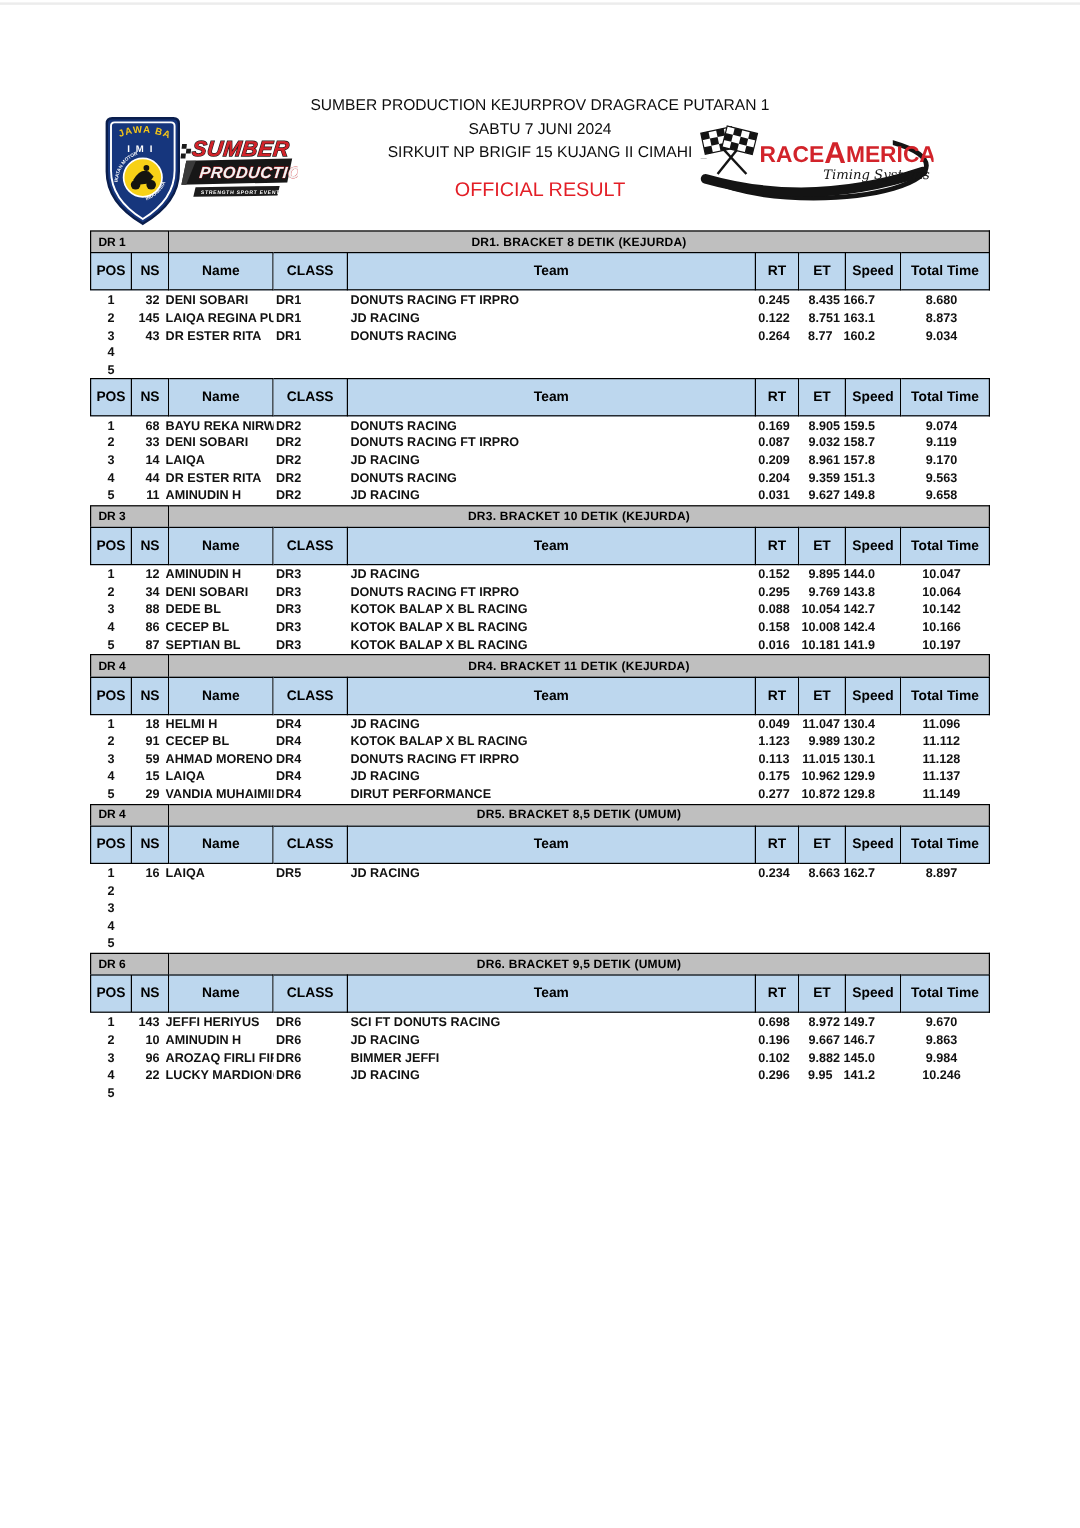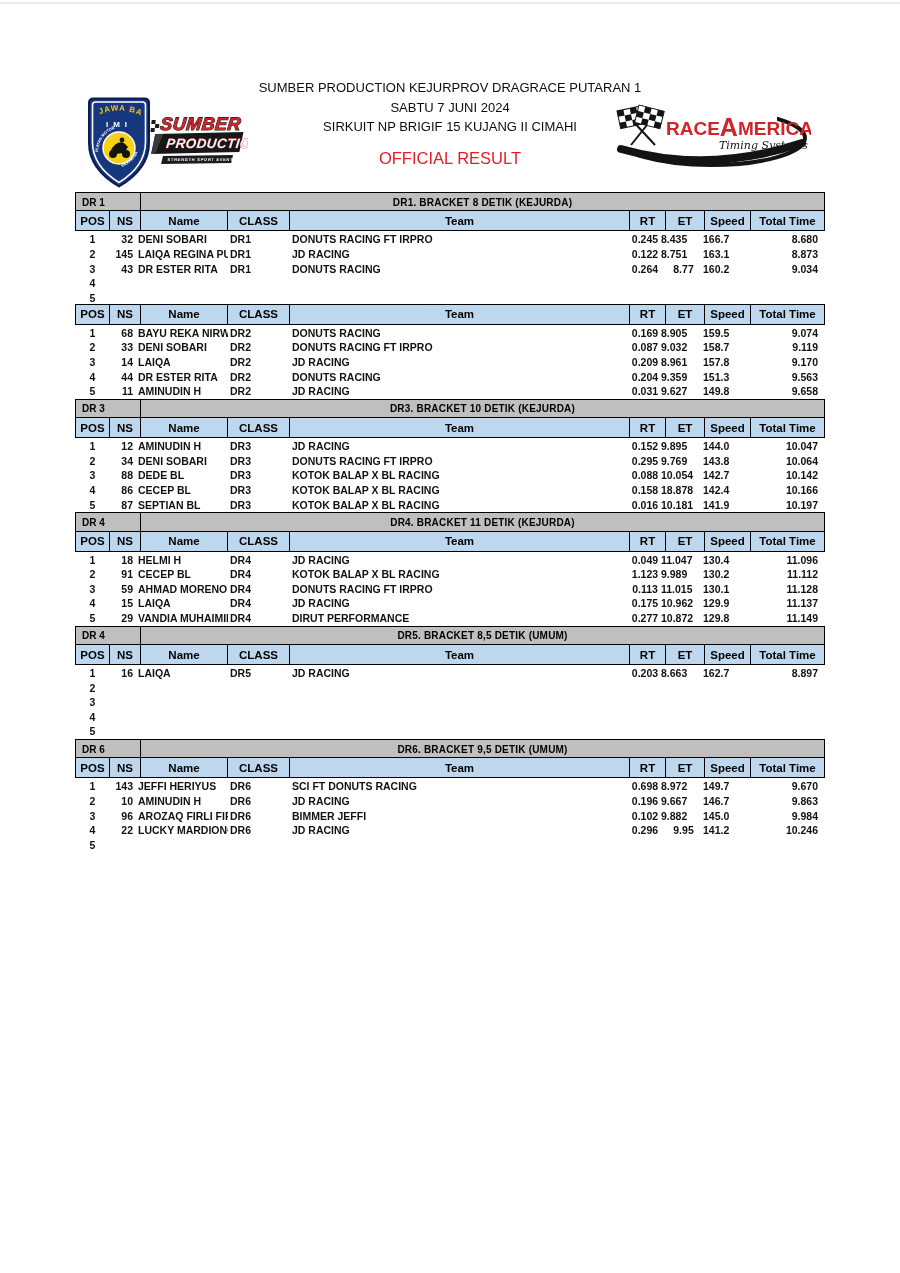--- a/index.html
+++ b/index.html
@@ -9,42 +9,42 @@
   
   .hdr-line{position:absolute;left:0;width:900px;text-align:center;font-weight:400;color:#0d0d0d}
   .hdr-1{top:80px;font-size:13px}
   .hdr-2{top:100px;font-size:13px}
   .hdr-3{top:119px;font-size:13px}
   .hdr-official{top:149px;font-size:16.5px;color:#e31e26}
 
   .logo{position:absolute}
   .logo-imi{left:86px;top:96px}
   .logo-sumber{left:146px;top:108px}
-  .logo-ra{left:609px;top:101px}
+  .logo-ra{left:576px;top:101px}
 
   
   .tables{position:absolute;left:75px;top:192px;width:750px}
   .trow{display:grid;grid-template-columns:66px 684px;height:20px}
   .tcell{background:#bfbfbf;border:1.6px solid #000;box-sizing:border-box;font-weight:700;font-size:10px;color:#000;display:flex;align-items:center}
   .tcell.lbl{padding-left:6px}
   .tcell.ttl{justify-content:center;border-left:none;letter-spacing:.2px}
-  .hrow{display:grid;grid-template-columns:35px 31px 87px 62px 340px 36px 39px 46px 74px;height:21px;margin-top:-1.6px}
+  .hrow{display:grid;grid-template-columns:35px 31px 87px 62px 340px 36px 39px 46px 74px;height:32px;margin-top:-1.6px}
   .hcell{background:#bdd7ee;border:1.5px solid #000;border-left:none;box-sizing:border-box;font-weight:700;font-size:11.5px;color:#000;display:flex;align-items:center;justify-content:center;overflow:hidden;white-space:nowrap}
   .hcell:first-child{border-left:1.5px solid #000}
   .rows{height:74px;padding-top:1px;box-sizing:border-box}
   .drow{display:grid;grid-template-columns:35px 28px 90px 64px 338px 31px 40px 50px 74px;height:14.6px;font-weight:700;font-size:10.5px;color:#111;align-items:center}
   .c{white-space:nowrap;overflow:hidden;box-sizing:border-box;line-height:14.6px}
   .c-pos{text-align:center}
   .c-ns{text-align:right;padding-right:5px}
   .c-class{padding-left:2px}
   .c-rt{text-align:center;padding-right:1px}
-  .c-et{text-align:left;padding-right:1px}
+  .c-et{text-align:right;padding-right:1px}
   .c-et.left{text-align:center;padding-left:6px}
   .c-speed{padding-left:2px}
-  .c-total{text-align:right;padding-right:7px}
+  .c-total{text-align:center;padding-right:7px}
 </style>
 </head>
 <body>
 
 <div class="page-topline"></div>
 
 <div class="hdr-line hdr-1">SUMBER PRODUCTION KEJURPROV DRAGRACE PUTARAN 1</div>
 <div class="hdr-line hdr-2">SABTU 7 JUNI 2024</div>
 <div class="hdr-line hdr-3">SIRKUIT NP BRIGIF 15 KUJANG II CIMAHI</div>
 <div class="hdr-line hdr-official">OFFICIAL RESULT</div>
@@ -312,21 +312,21 @@
           <div class="c c-speed">142.7</div>
           <div class="c c-total">10.142</div>
         </div>
         <div class="drow">
           <div class="c c-pos">4</div>
           <div class="c c-ns">86</div>
           <div class="c c-name">CECEP BL</div>
           <div class="c c-class">DR3</div>
           <div class="c c-team">KOTOK BALAP X BL RACING</div>
           <div class="c c-rt">0.158</div>
-          <div class="c c-et">18.878</div>
+          <div class="c c-et">10.008</div>
           <div class="c c-speed">142.4</div>
           <div class="c c-total">10.166</div>
         </div>
         <div class="drow">
           <div class="c c-pos">5</div>
           <div class="c c-ns">87</div>
           <div class="c c-name">SEPTIAN BL</div>
           <div class="c c-class">DR3</div>
           <div class="c c-team">KOTOK BALAP X BL RACING</div>
           <div class="c c-rt">0.016</div>
@@ -426,21 +426,21 @@
         <div class="hcell">Speed</div>
         <div class="hcell">Total Time</div>
       </div>
       <div class="rows">
         <div class="drow">
           <div class="c c-pos">1</div>
           <div class="c c-ns">16</div>
           <div class="c c-name">LAIQA</div>
           <div class="c c-class">DR5</div>
           <div class="c c-team">JD RACING</div>
-          <div class="c c-rt">0.203</div>
+          <div class="c c-rt">0.234</div>
           <div class="c c-et">8.663</div>
           <div class="c c-speed">162.7</div>
           <div class="c c-total">8.897</div>
         </div>
         <div class="drow">
           <div class="c c-pos">2</div>
           <div class="c c-ns"></div>
           <div class="c c-name"></div>
           <div class="c c-class"></div>
           <div class="c c-team"></div>

